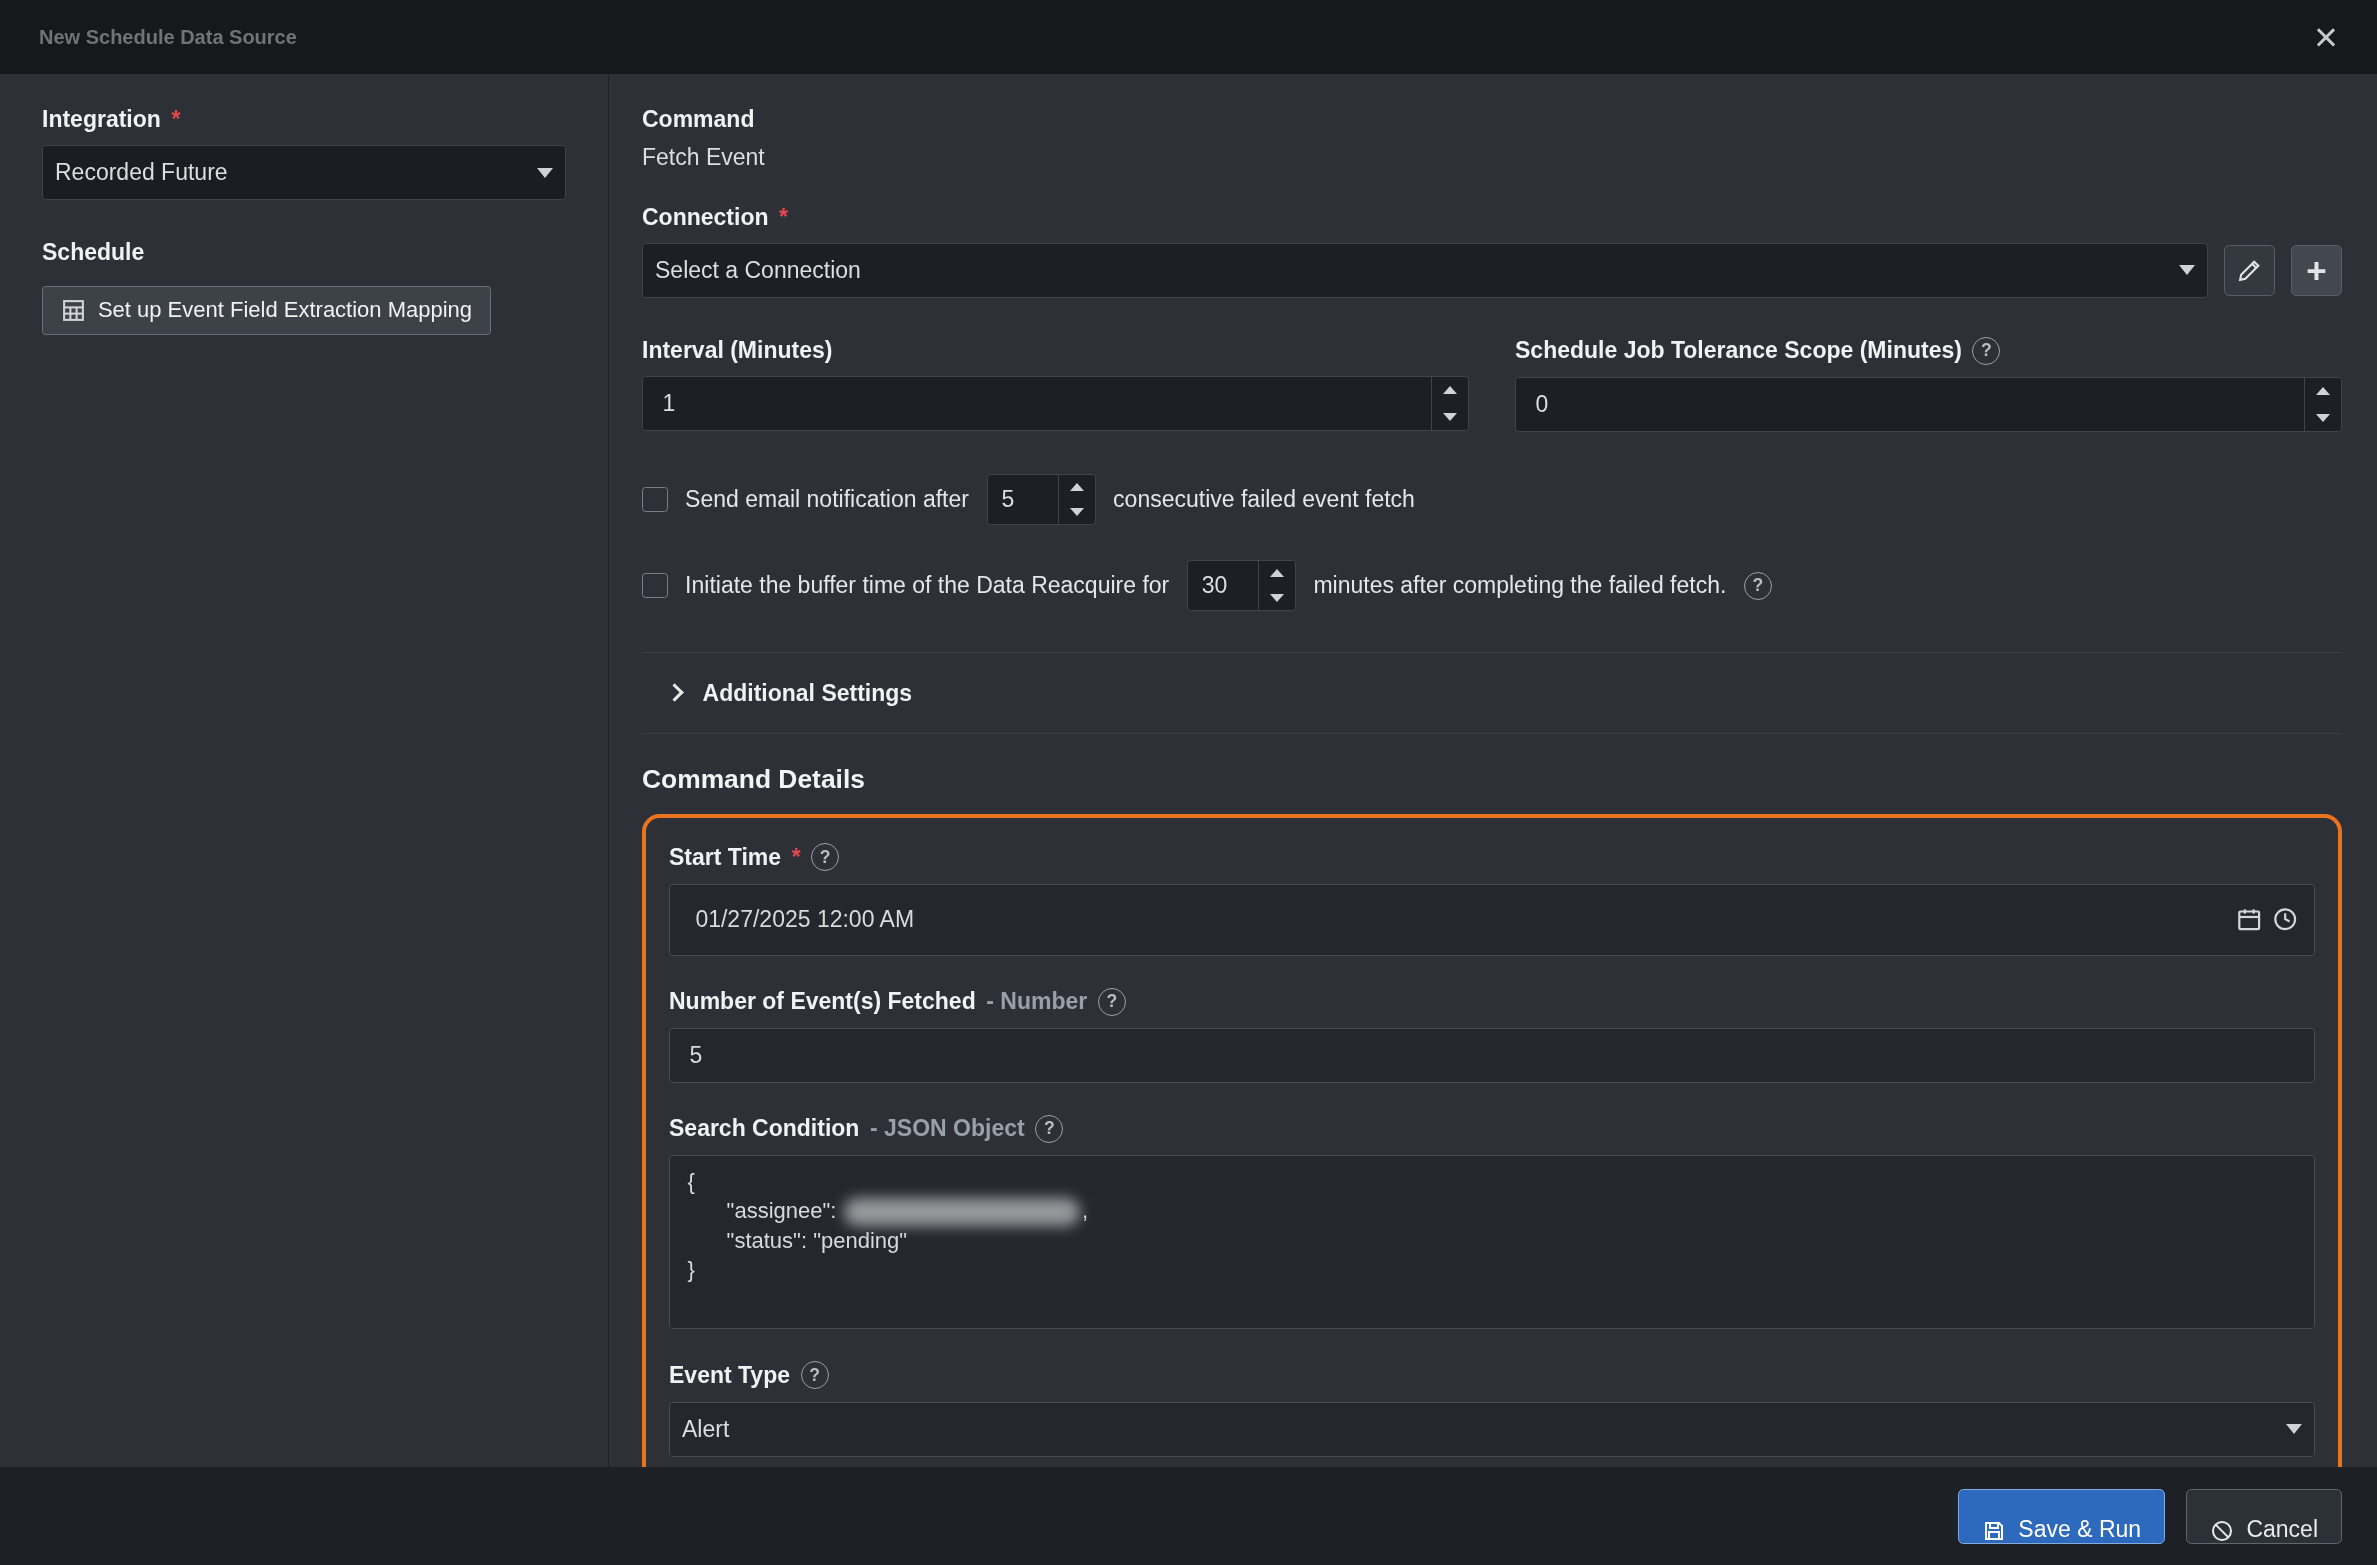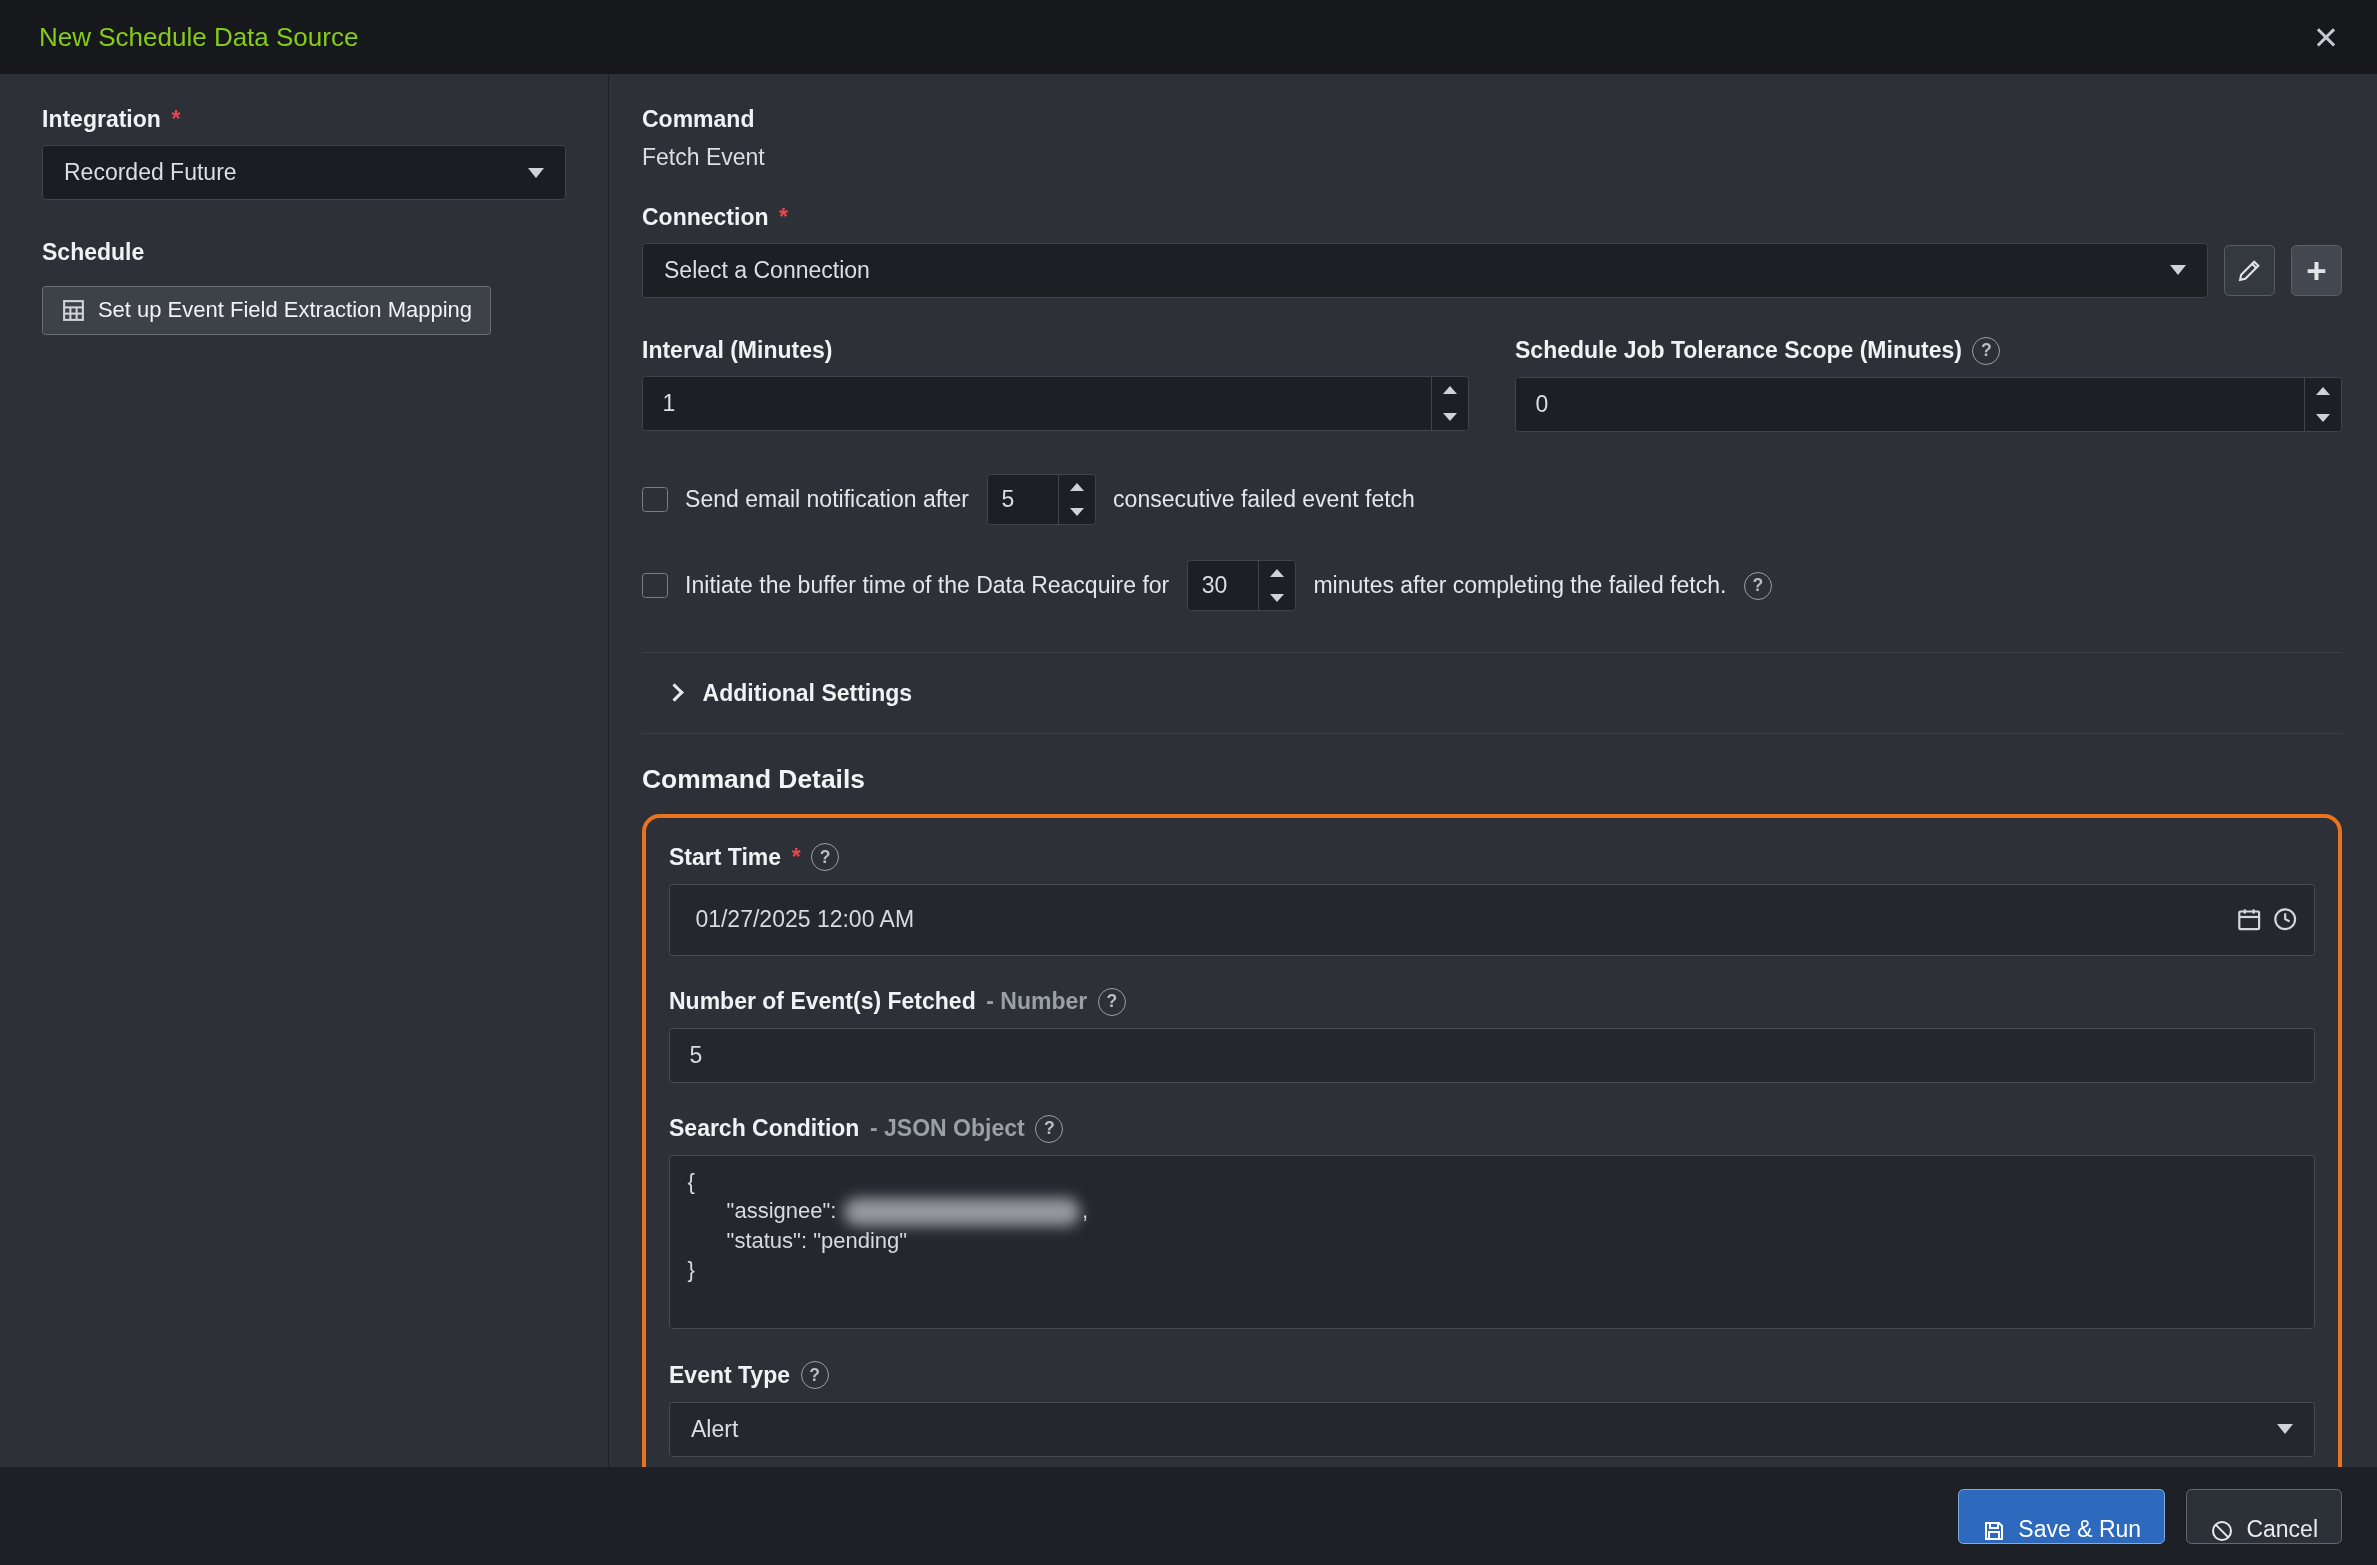--- a/index.html
+++ b/index.html
@@ -11,21 +11,21 @@
     overflow:hidden;
   }
   .modal { display:flex; flex-direction:column; height:100%; }
 
   
   .header {
     flex:0 0 74px; background:#16181c;
     display:flex; align-items:center; justify-content:space-between;
     padding:0 39px;
   }
-  .header-title { font-size:26px; font-weight:normal; color:#84cc16; }
+  .header-title { font-size:20px; font-weight:bold; color:#737373; }
   .close-btn { font-size:41px; line-height:1; color:#c6cacf; cursor:pointer; }
 
   
   .body { flex:1; display:flex; min-height:0; }
 
   .sidebar {
     flex:0 0 609px; padding:32px 42px;
     border-right:1.8px solid #1e2126;
   }
   .main { flex:1; padding:32px 35px 0 33px; min-width:0; }
@@ -44,21 +44,21 @@
     border:1.8px solid #9aa0a8; color:#b9bec5;
     font-size:17.6px; font-weight:bold;
     display:inline-flex; align-items:center; justify-content:center;
     flex:0 0 auto;
   }
 
   
   .select {
     height:55px; background:#1c1f24; border:0.9px solid #40444b; border-radius:3.5px;
     display:flex; align-items:center; justify-content:space-between;
-    padding:0 21px; font-size:23px; color:#dcdfe2; cursor:pointer;
+    padding:0 12px; font-size:23px; color:#dcdfe2; cursor:pointer;
   }
   .chev-down {
     width:0; height:0;
     border-left:8.8px solid transparent; border-right:8.8px solid transparent;
     border-top:10.6px solid #cfd2d6;
   }
 
   
   .numfield {
     height:55px; background:#1c1f24; border:0.9px solid #40444b; border-radius:3.5px;

